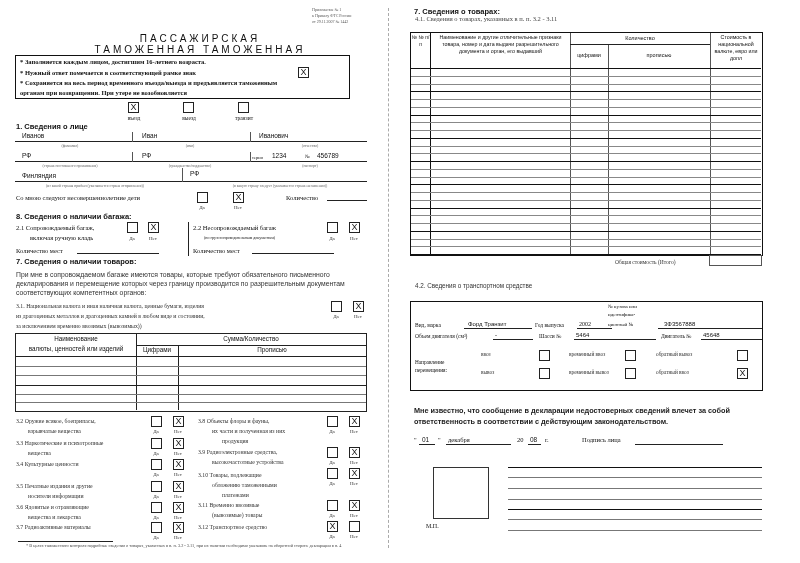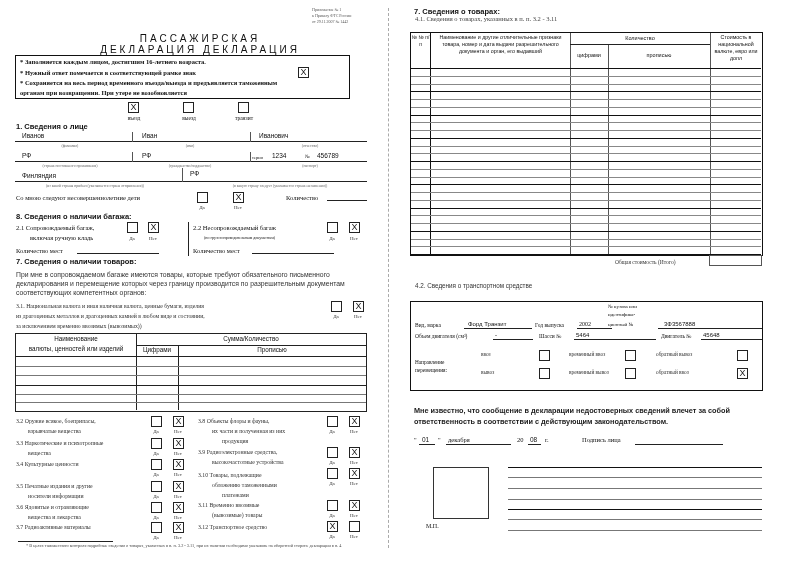--- a/index.html
+++ b/index.html
@@ -21,21 +21,21 @@
 <body>
 
 <div class="divider"></div>
 
 <div class="abs tiny" style="left:312px;top:7px;line-height:6px">
   <div>Приложение № 1</div>
   <div>к Приказу ФТС России</div>
   <div>от 29.11.2007 № 1442</div>
 </div>
 <div class="abs sans" style="left:100px;top:33px;width:200px;text-align:center;font-size:10px;letter-spacing:3px">ПАССАЖИРСКАЯ</div>
-<div class="abs sans" style="left:60px;top:44px;width:280px;text-align:center;font-size:10px;letter-spacing:3px">ДЕКЛАРАЦИЯ ДЕКЛАРАЦИЯ</div>
+<div class="abs sans" style="left:60px;top:44px;width:280px;text-align:center;font-size:10px;letter-spacing:3px">ТАМОЖЕННАЯ ТАМОЖЕННАЯ</div>
 
 <div class="abs" style="left:15px;top:55px;width:335px;height:44px;border:1.5px solid #111">
   <div class="abs small" style="left:4px;top:2px;font-weight:bold">* Заполняется каждым лицом, достигшим 16-летнего возраста.</div>
   <div class="abs small" style="left:4px;top:13px;font-weight:bold">* Нужный ответ помечается в соответствующей рамке знак</div>
   <div class="cb" style="left:282px;top:11px">X</div>
   <div class="abs small" style="left:4px;top:23px;font-weight:bold">* Сохраняется на весь период временного въезда/выезда и предъявляется таможенным</div>
   <div class="abs small" style="left:4px;top:33px;font-weight:bold">органам при возвращении. При утере не возобновляется</div>
 </div>
 
 <div class="cb" style="left:128px;top:102px">X</div>

